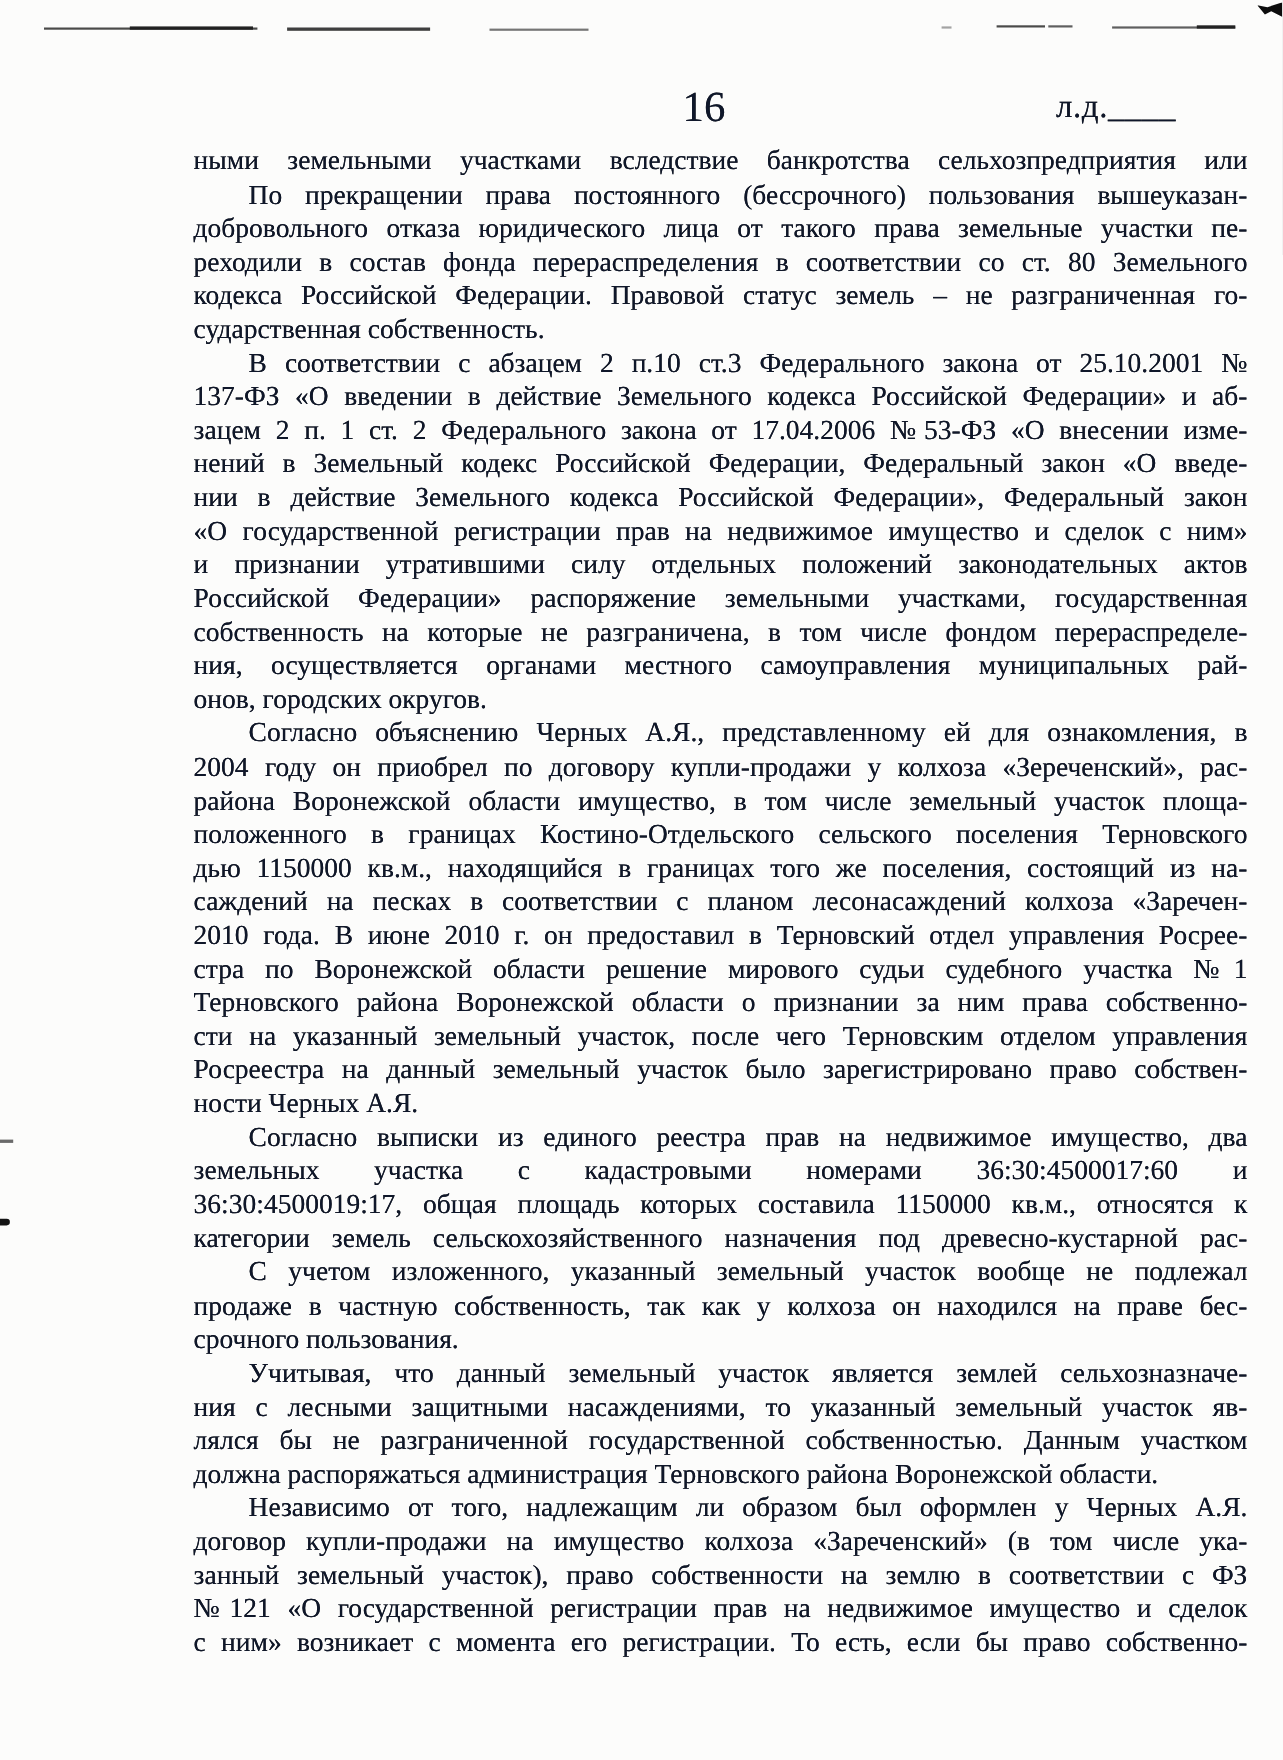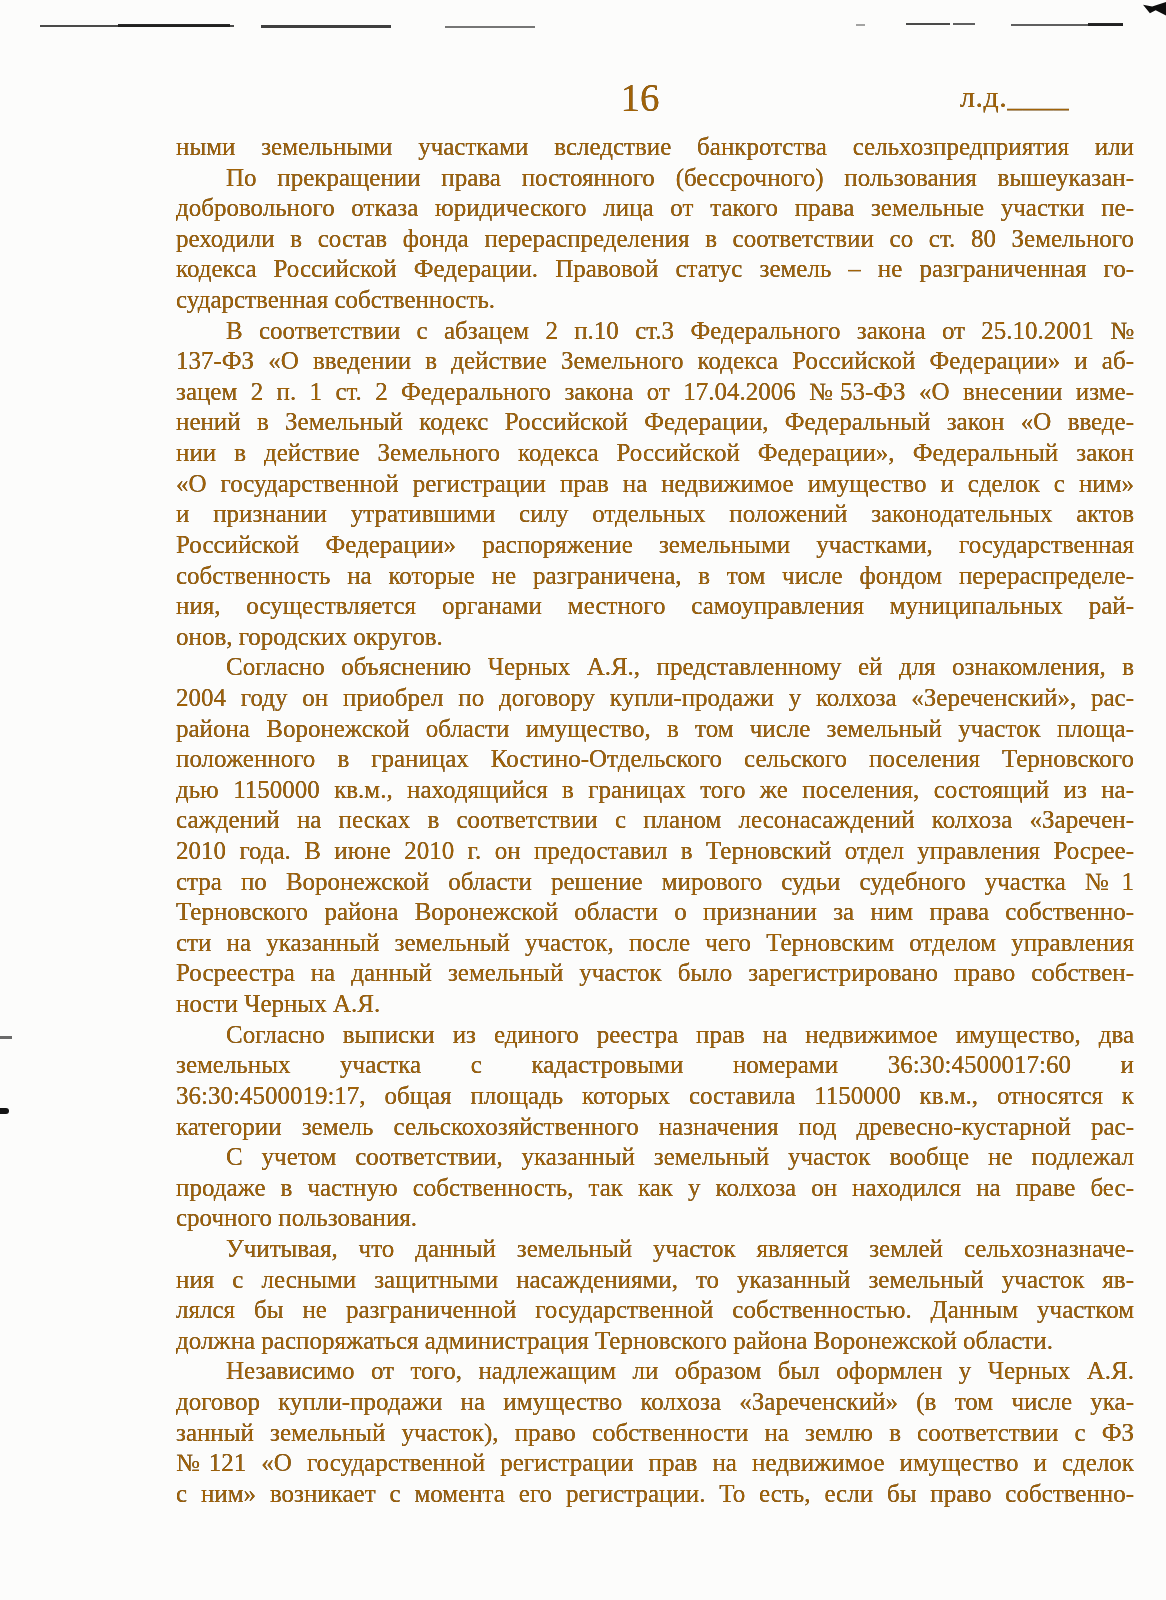--- a/index.html
+++ b/index.html
@@ -2,21 +2,21 @@
 <html lang="ru"><head>
 <meta charset="utf-8">
 <style>
   html,body{margin:0;padding:0;background:#e8e8e8;}
   .page{
     position:relative;
     width:1166px;height:1600px;
     background:#fcfcfb;
     overflow:hidden;
     font-family:"Liberation Serif","DejaVu Serif",serif;
-    color:#a16207;
+    color:#0f172a;
     margin:0 auto;
   }
   
   .pageno{
     position:absolute;left:600px;top:78px;width:80px;
     text-align:center;font-size:39px;line-height:40px;
     text-shadow:0 0 .5px rgba(0,0,0,.8);
   }
   .ld{
     position:absolute;left:960px;top:80px;
@@ -103,21 +103,21 @@
       <div class="line">2010 года. В июне 2010 г. он предоставил в Терновский отдел управления Росрее-</div>
       <div class="line">стра по Воронежской области решение мирового судьи судебного участка №1</div>
       <div class="line">Терновского района Воронежской области о признании за ним права собственно-</div>
       <div class="line">сти на указанный земельный участок, после чего Терновским отделом управления</div>
       <div class="line">Росреестра на данный земельный участок было зарегистрировано право собствен-</div>
       <div class="line end">ности Черных А.Я.</div>
       <div class="line first">Согласно выписки из единого реестра прав на недвижимое имущество, два</div>
       <div class="line">земельных участка с кадастровыми номерами 36:30:4500017:60 и</div>
       <div class="line">36:30:4500019:17, общая площадь которых составила 1150000 кв.м., относятся к</div>
       <div class="line">категории земель сельскохозяйственного назначения под древесно-кустарной рас-</div>
-      <div class="line first">С учетом соответствии, указанный земельный участок вообще не подлежал</div>
+      <div class="line first">С учетом изложенного, указанный земельный участок вообще не подлежал</div>
       <div class="line">продаже в частную собственность, так как у колхоза он находился на праве бес-</div>
       <div class="line end">срочного пользования.</div>
       <div class="line first">Учитывая, что данный земельный участок является землей сельхозназначе-</div>
       <div class="line">ния с лесными защитными насаждениями, то указанный земельный участок яв-</div>
       <div class="line">лялся бы не разграниченной государственной собственностью. Данным участком</div>
       <div class="line end">должна распоряжаться администрация Терновского района Воронежской области.</div>
       <div class="line first">Независимо от того, надлежащим ли образом был оформлен у Черных А.Я.</div>
       <div class="line">договор купли-продажи на имущество колхоза «Зареченский» (в том числе ука-</div>
       <div class="line">занный земельный участок), право собственности на землю в соответствии с ФЗ</div>
       <div class="line">№121 «О государственной регистрации прав на недвижимое имущество и сделок</div>

